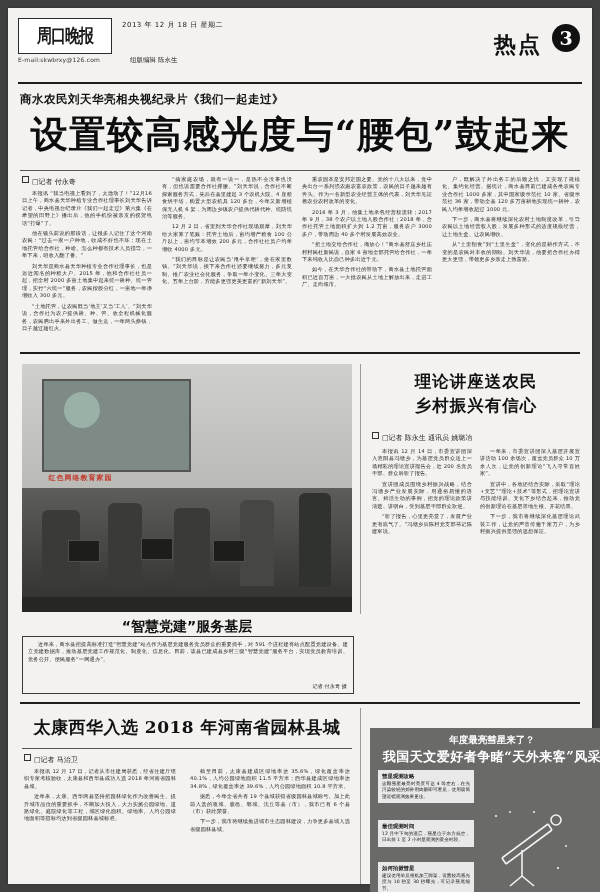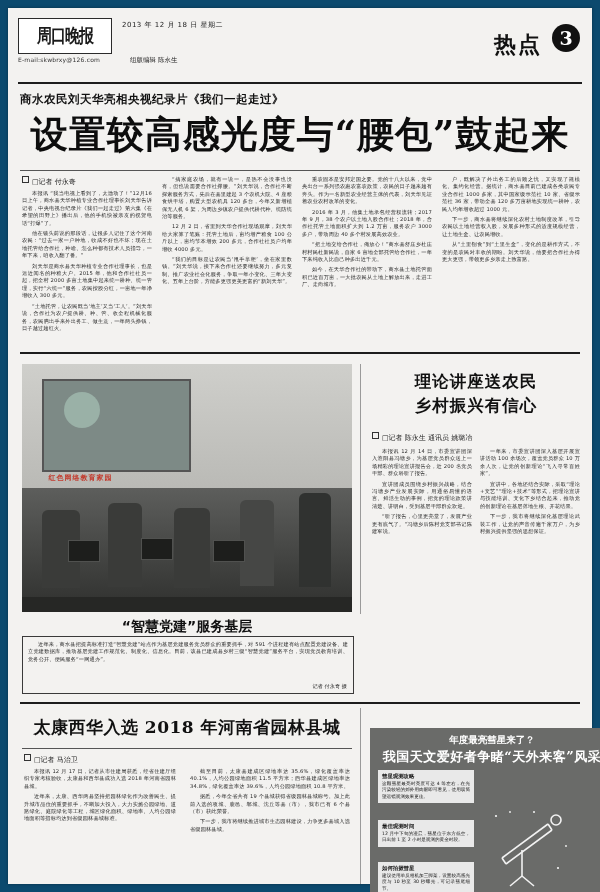--- a/index.html
+++ b/index.html
@@ -1,17 +1,17 @@
 <!DOCTYPE html>
 <html><head>
 <meta charset="utf-8">
 <style>
   html,body{margin:0;padding:0;background:#8a8a8a;}
   body{width:600px;height:892px;font-family:"DejaVu Sans",sans-serif;}
-  .page{position:relative;width:600px;height:892px;background:#0c4a6e;overflow:hidden;}
+  .page{position:relative;width:600px;height:892px;background:#404040;overflow:hidden;}
   .sheet{position:absolute;left:8px;top:8px;width:584px;height:876px;background:#f3f2f0;
          box-shadow:0 0 3px rgba(0,0,0,.35);}
   
   .masthead{position:absolute;left:10px;top:8px;right:10px;height:62px;}
   .logo{position:absolute;left:0;top:2px;width:92px;height:34px;border:1px solid #2b2b2b;
         display:flex;align-items:center;justify-content:center;overflow:hidden;background:#fff;}
   .logo span{font-family:"DejaVu Serif",serif;font-size:15px;font-weight:bold;letter-spacing:-1px;
              color:#1b1b1b;transform:scaleY(1.25);}
   .mh-date{position:absolute;left:104px;top:4px;font-size:7px;color:#222;letter-spacing:.5px;}
   .mh-mail{position:absolute;left:0;top:40px;font-size:6px;color:#333;letter-spacing:.2px;}

